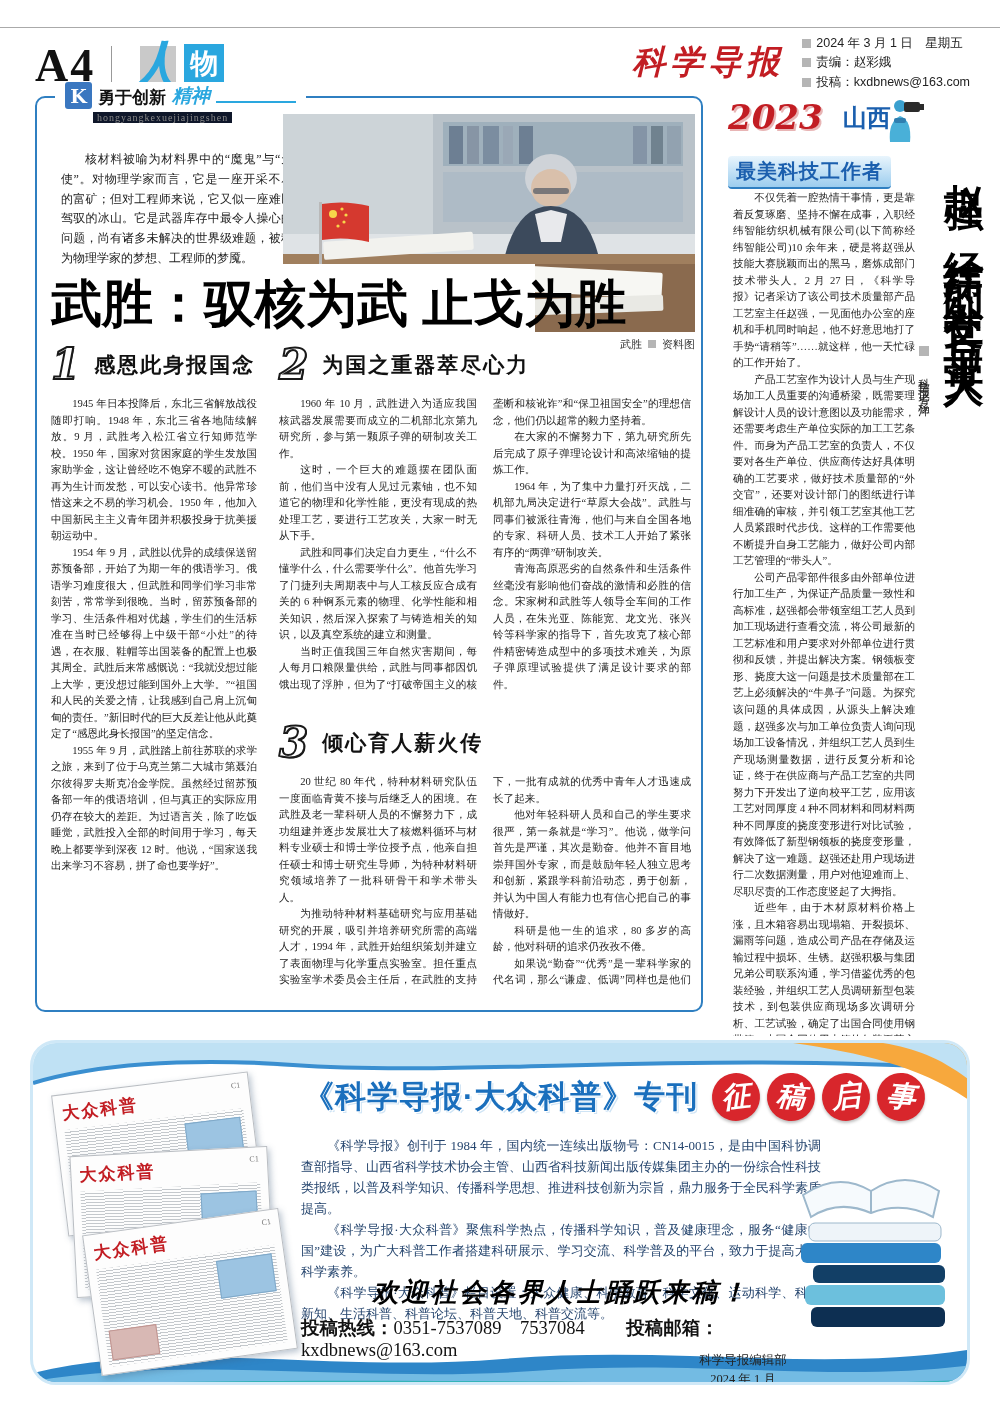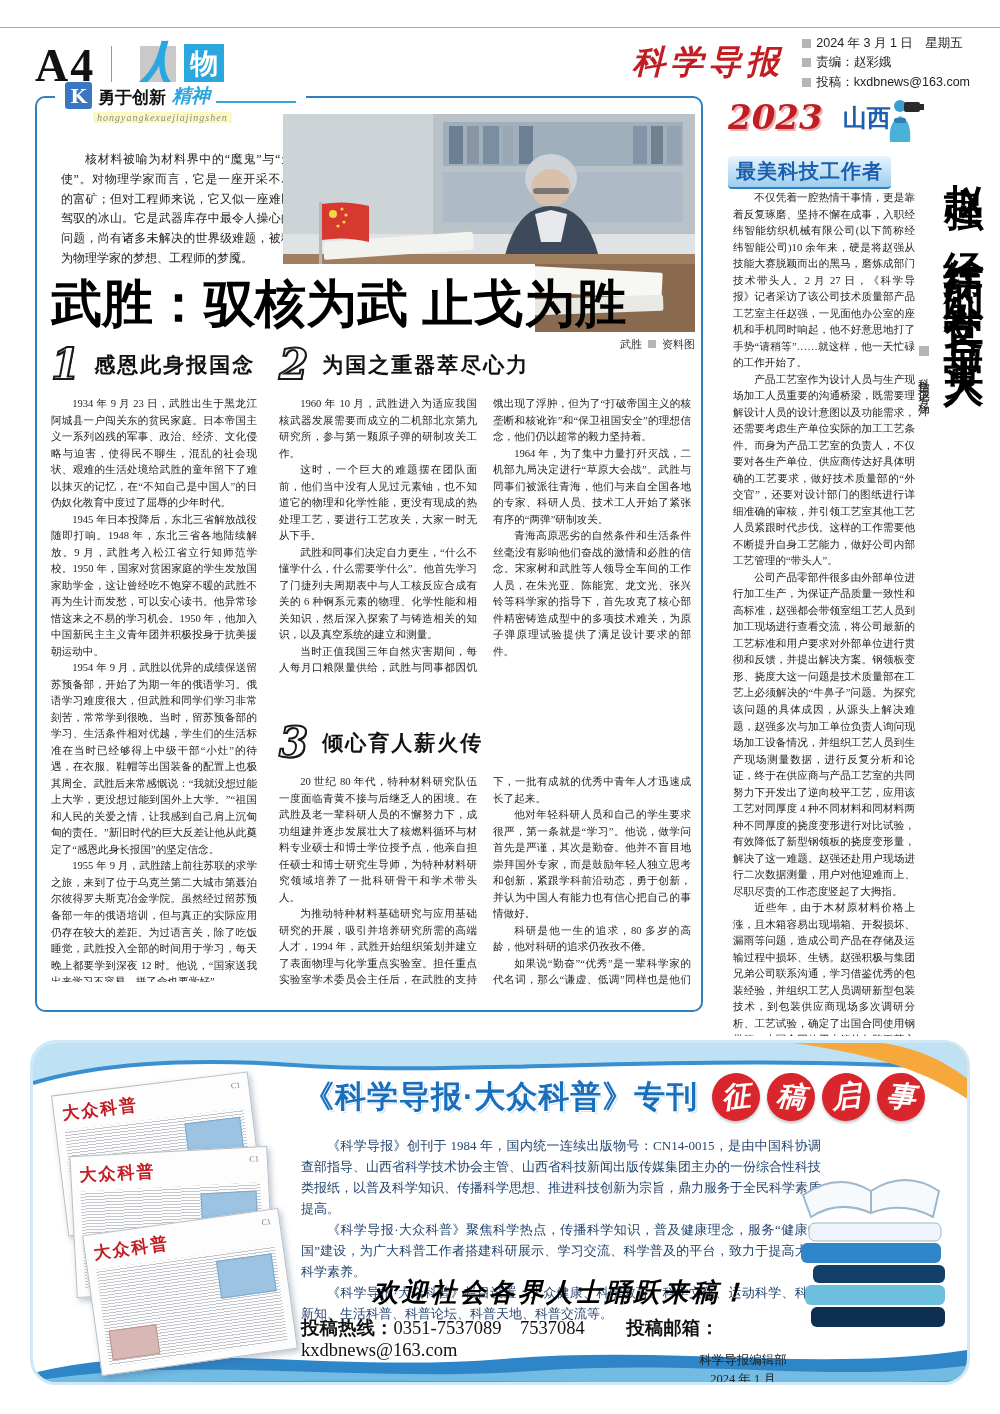--- a/index.html
+++ b/index.html
@@ -25,21 +25,21 @@
   .mast-info .row { display:flex; align-items:center; }
   .sq { display:inline-block; width:9px; height:9px; background:#b5b5b5; margin-right:5px; }
 
   
   .wu-frame { position:absolute; left:35px; top:96px; width:668px; height:916px; border:2px solid #2f7fc1; border-radius:10px; background:#fff; }
   .frame-label { position:absolute; left:18px; top:-16px; background:#fff; padding:0 10px; display:flex; align-items:flex-end; gap:6px; }
   .kbox { width:27px; height:27px; background:#3a77c0; border-radius:3px; color:#fff; font-weight:700; font-size:19px; display:flex; align-items:center; justify-content:center; font-family:"DejaVu Serif",serif; }
   .flabel-t { font-size:17px; font-weight:700; font-family:"Liberation Sans","DejaVu Sans",sans-serif; color:#111; }
   .flabel-s { font-size:19px; font-weight:700; font-style:italic; color:#2aa7df; font-family:"DejaVu Serif",serif; }
   .flabel-line { width:80px; height:2px; background:#2aa7df; margin-bottom:6px; }
-  .pinyin { position:absolute; left:56px; top:14px; font-size:10px; font-style:italic; color:#8a8a8a; letter-spacing:1px; background:#fef9c3; padding:0 4px; }
+  .pinyin { position:absolute; left:56px; top:14px; font-size:10px; color:#8a8a8a; letter-spacing:1px; background:#0f172a; padding:0 4px; }
 
   .intro { position:absolute; left:24px; top:52px; width:232px; font-size:12px; line-height:1.65; text-align:justify; color:#222; }
   .intro p { text-indent:2em; }
 
   .photo { position:absolute; left:246px; top:16px; width:412px; height:218px; overflow:hidden; background:#e8e4da; }
   .caption { position:absolute; left:430px; top:239px; width:228px; text-align:right; font-size:11px; color:#333; font-family:"Liberation Sans","DejaVu Sans",sans-serif; }
   .caption .sq { width:8px; height:8px; margin:0 3px; }
 
   .wu-headline { position:absolute; left:12px; top:166px; width:486px; background:#fff; padding:6px 2px 4px 2px; z-index:3;
     font-family:"Liberation Sans","DejaVu Sans",sans-serif; font-weight:900; font-size:51px; letter-spacing:0px; color:#000; white-space:nowrap; }
@@ -198,38 +198,38 @@
     <div class="wu-headline">武胜：驭核为武 止戈为胜</div>
 
     <div class="body-cols">
 
       <div class="col1">
         <div class="sec-head">
           <span class="sec-num">1</span>
           <span class="sec-title">感恩此身报国念</span>
         </div>
         <div class="news-text s1-text">
-          <p>1934 年 9 月 23 日，武胜出生于黑龙江阿城县一户闯关东的贫民家庭。日本帝国主义一系列凶残的军事、政治、经济、文化侵略与迫害，使得民不聊生，混乱的社会现状、艰难的生活处境给武胜的童年留下了难以抹灭的记忆，在“不知自己是中国人”的日伪奴化教育中度过了屈辱的少年时代。</p>
           <p>1945 年日本投降后，东北三省解放战役随即打响。1948 年，东北三省各地陆续解放。9 月，武胜考入松江省立行知师范学校。1950 年，国家对贫困家庭的学生发放国家助学金，这让曾经吃不饱穿不暖的武胜不再为生计而发愁，可以安心读书。他异常珍惜这来之不易的学习机会。1950 年，他加入中国新民主主义青年团并积极投身于抗美援朝运动中。</p>
           <p>1954 年 9 月，武胜以优异的成绩保送留苏预备部，开始了为期一年的俄语学习。俄语学习难度很大，但武胜和同学们学习非常刻苦，常常学到很晚。当时，留苏预备部的学习、生活条件相对优越，学生们的生活标准在当时已经够得上中级干部“小灶”的待遇，在衣服、鞋帽等出国装备的配置上也极其周全。武胜后来常感慨说：“我就没想过能上大学，更没想过能到国外上大学。”“祖国和人民的关爱之情，让我感到自己肩上沉甸甸的责任。”新旧时代的巨大反差让他从此奠定了“感恩此身长报国”的坚定信念。</p>
           <p>1955 年 9 月，武胜踏上前往苏联的求学之旅，来到了位于乌克兰第二大城市第聂泊尔彼得罗夫斯克冶金学院。虽然经过留苏预备部一年的俄语培训，但与真正的实际应用仍存在较大的差距。为过语言关，除了吃饭睡觉，武胜投入全部的时间用于学习，每天晚上都要学到深夜 12 时。他说，“国家送我出来学习不容易，拼了命也要学好”。</p>
 
         </div>
       </div>
 
       <div class="colR">
         <div class="sec-head">
           <span class="sec-num">2</span>
           <span class="sec-title">为国之重器萃尽心力</span>
         </div>
         <div class="news-text s2-text">
           <p>1960 年 10 月，武胜进入为适应我国核武器发展需要而成立的二机部北京第九研究所，参与第一颗原子弹的研制攻关工作。</p>
           <p>这时，一个巨大的难题摆在团队面前，他们当中没有人见过元素铀，也不知道它的物理和化学性能，更没有现成的热处理工艺，要进行工艺攻关，大家一时无从下手。</p>
           <p>武胜和同事们决定自力更生，“什么不懂学什么，什么需要学什么”。他首先学习了门捷列夫周期表中与人工核反应合成有关的 6 种锕系元素的物理、化学性能和相关知识，然后深入探索了与铸造相关的知识，以及真空系统的建立和测量。</p>
           <p>当时正值我国三年自然灾害期间，每人每月口粮限量供给，武胜与同事都因饥饿出现了浮肿，但为了“打破帝国主义的核垄断和核讹诈”和“保卫祖国安全”的理想信念，他们仍以超常的毅力坚持着。</p>
+          <p>在大家的不懈努力下，第九研究所先后完成了原子弹理论设计和高浓缩铀的提炼工作。</p>
           <p>1964 年，为了集中力量打歼灭战，二机部九局决定进行“草原大会战”。武胜与同事们被派往青海，他们与来自全国各地的专家、科研人员、技术工人开始了紧张有序的“两弹”研制攻关。</p>
           <p>青海高原恶劣的自然条件和生活条件丝毫没有影响他们奋战的激情和必胜的信念。宋家树和武胜等人领导全车间的工作人员，在朱光亚、陈能宽、龙文光、张兴铃等科学家的指导下，首先攻克了核心部件精密铸造成型中的多项技术难关，为原子弹原理试验提供了满足设计要求的部件。</p>
 
         </div>
         <div class="sec-head s3-head">
           <span class="sec-num">3</span>
           <span class="sec-title">倾心育人薪火传</span>
         </div>
         <div class="news-text s3-text">
           <p>20 世纪 80 年代，特种材料研究队伍一度面临青黄不接与后继乏人的困境。在武胜及老一辈科研人员的不懈努力下，成功组建并逐步发展壮大了核燃料循环与材料专业硕士和博士学位授予点，他亲自担任硕士和博士研究生导师，为特种材料研究领域培养了一批科研骨干和学术带头人。</p>

